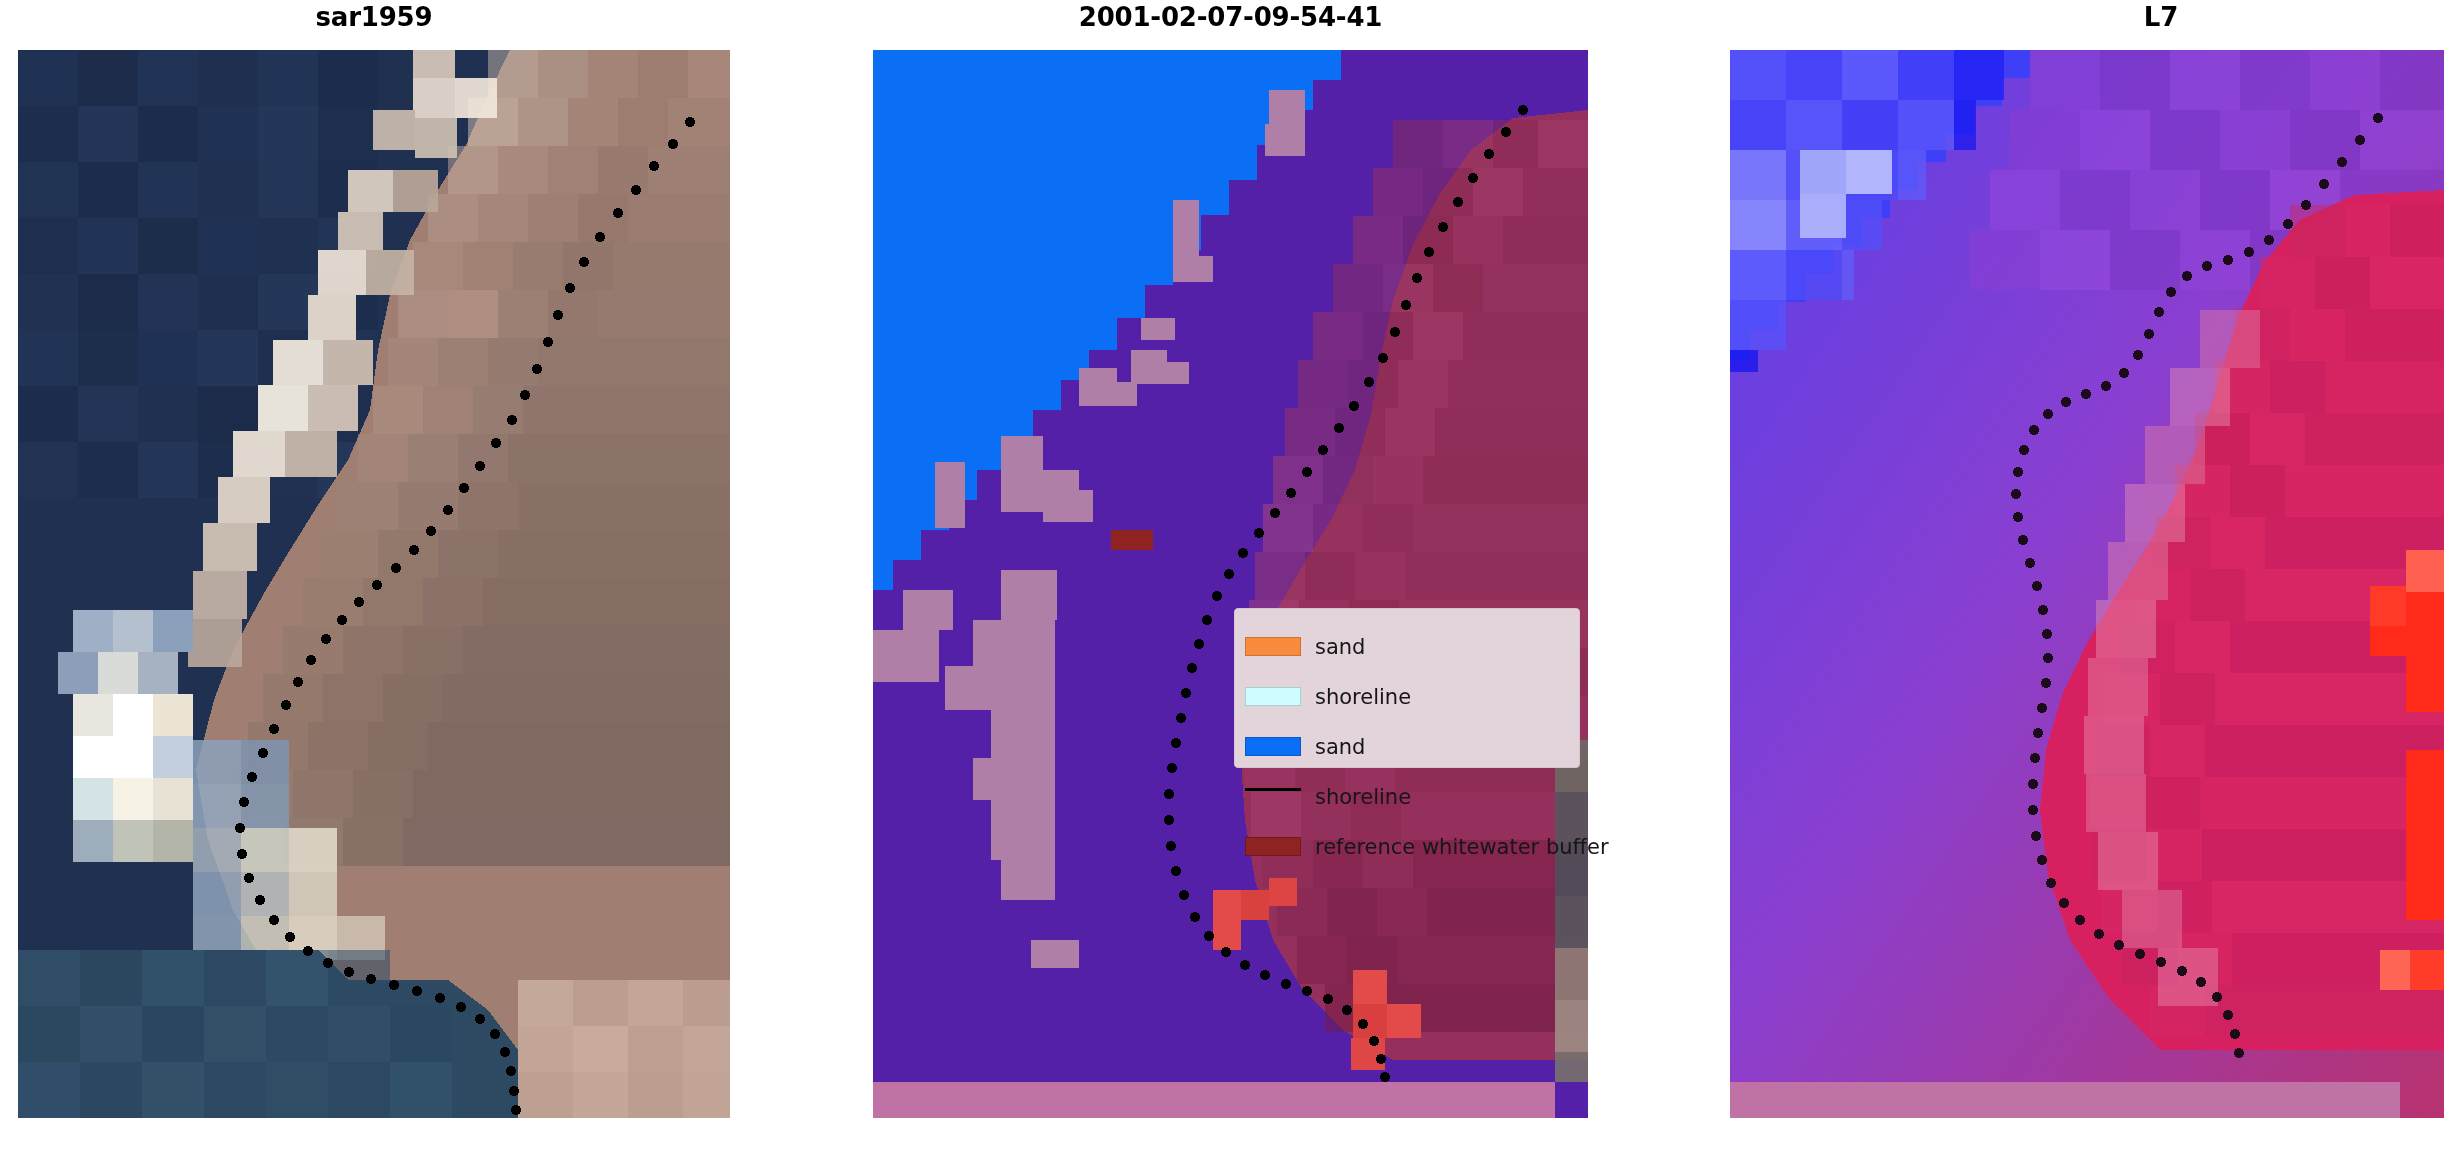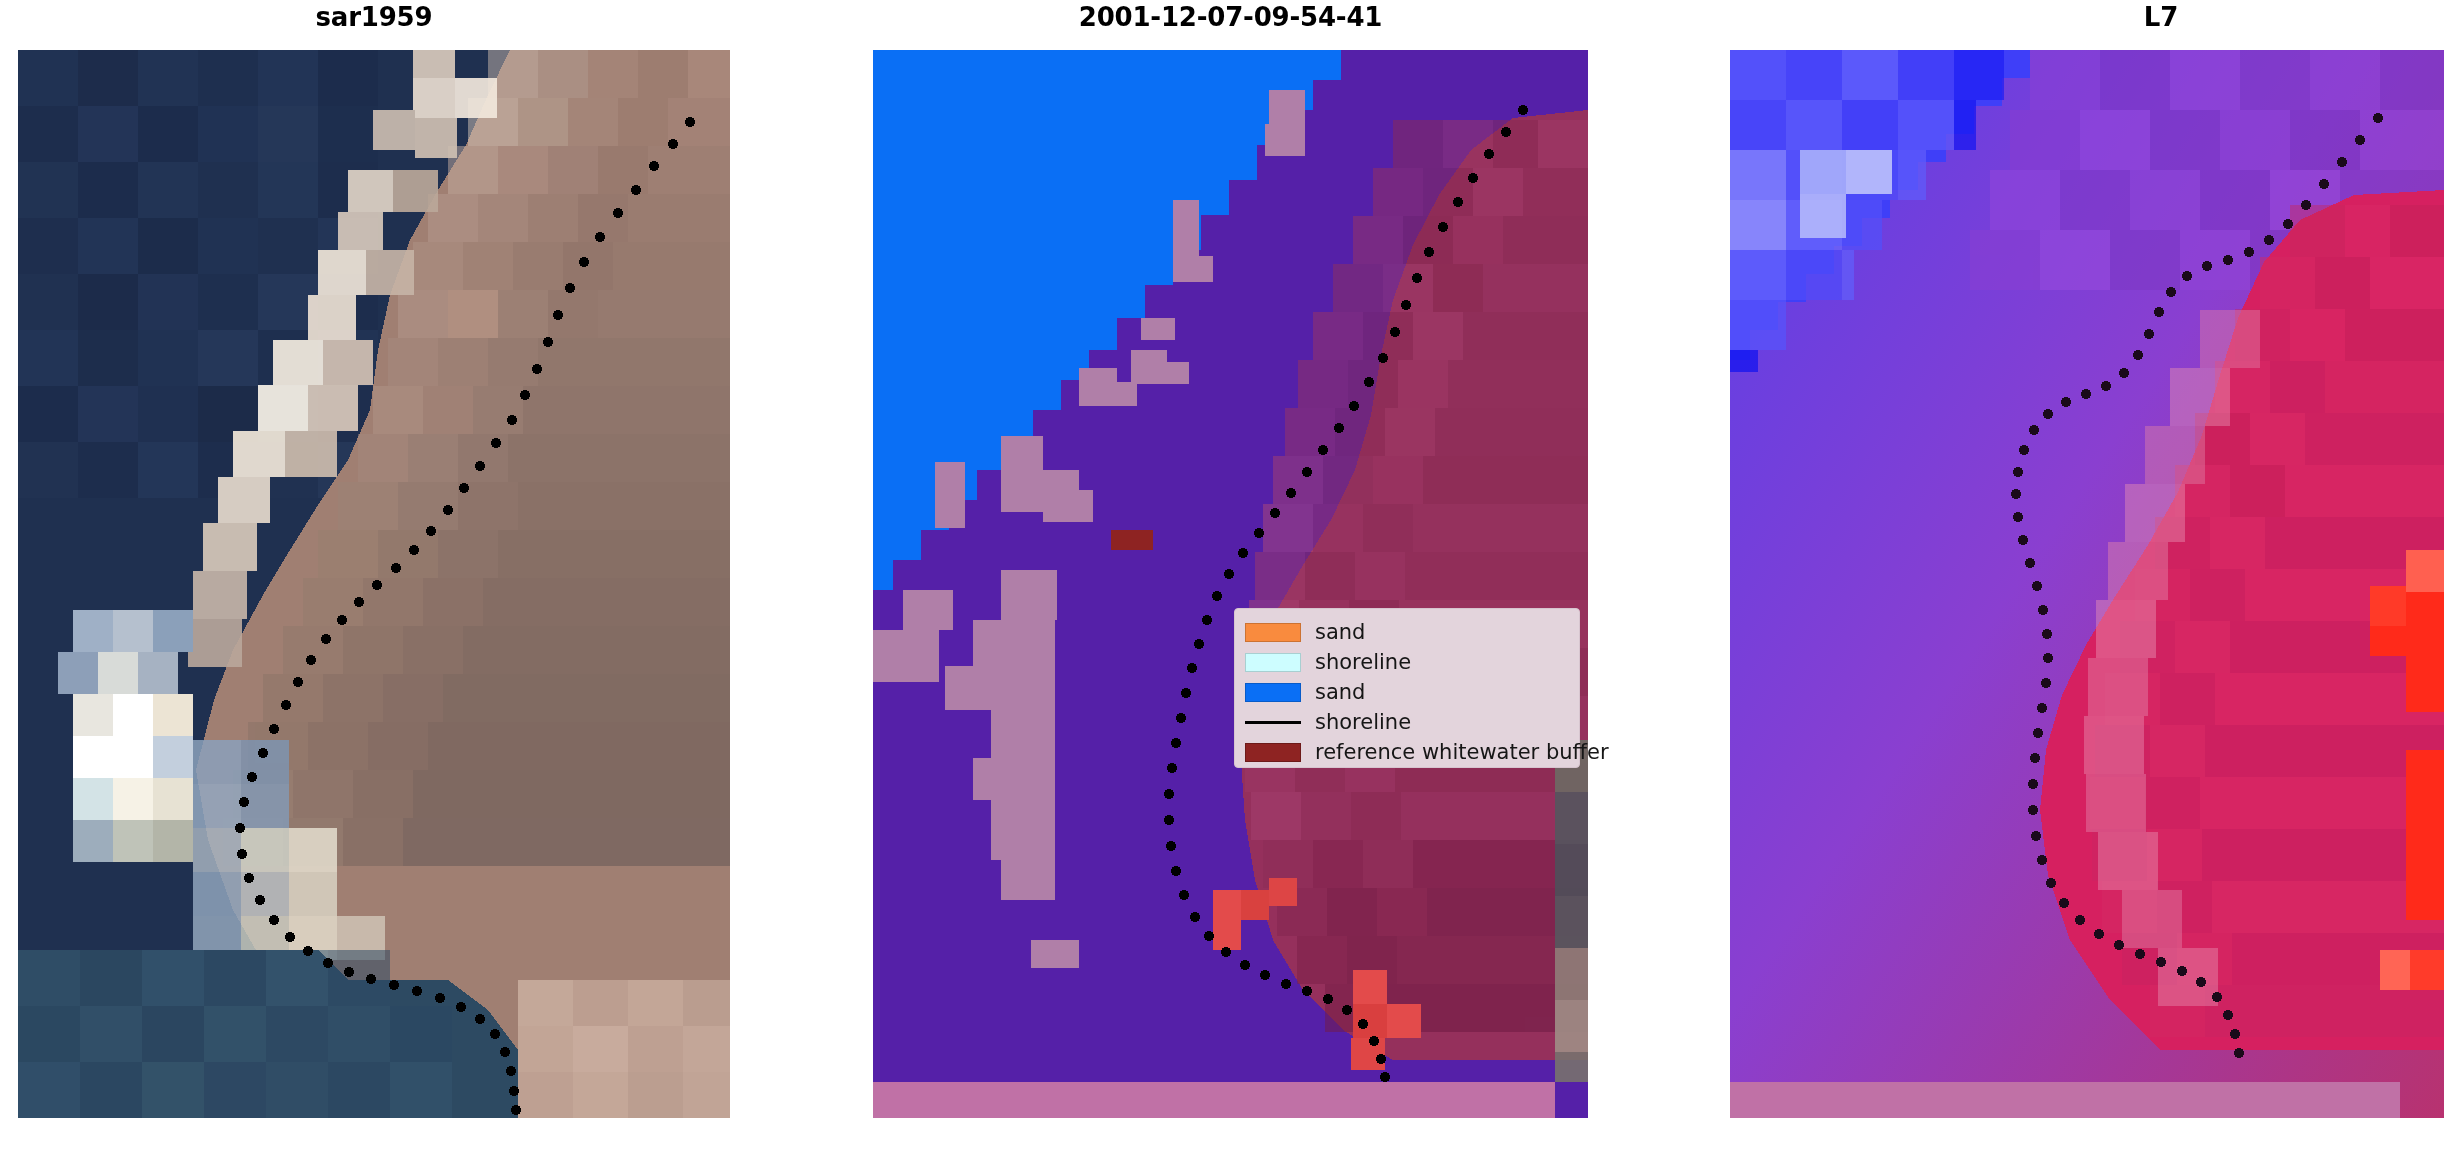--- a/index.html
+++ b/index.html
@@ -20,21 +20,21 @@
     position:absolute;left:1234px;top:608px;
     width:346px;height:160px;
     background:#e3d4dc;
     border:1px solid #d7c5cf;
     border-radius:4px;
     box-sizing:border-box;
     padding:8px 10px 6px 10px;
     font-family:"DejaVu Sans",sans-serif;
     z-index:40;
   }
-  .legend-row{display:flex;align-items:center;height:30px;}
+  .legend-row{display:flex;height:30px;margin-top:20px;}
   .swatch{width:56px;height:19px;margin-right:14px;flex:0 0 auto;border:1px solid rgba(0,0,0,0.18);box-sizing:border-box;}
   .swatch.line{height:0;border:none;border-top:3px solid #000000;margin-top:1px;}
   .legend-label{font-size:21px;color:#161616;white-space:nowrap;line-height:1;}
 </style>
 </head>
 <body>
 
 <div class="figure">
 
   <div class="panel-title" style="left:18px;width:712px;">sar1959</div>
@@ -335,21 +335,21 @@
           <circle cx="462" cy="969" r="5"></circle>
         <circle cx="477" cy="984" r="5"></circle>
           <circle cx="487" cy="1002" r="5"></circle>
         <circle cx="493" cy="1021" r="5"></circle>
           <circle cx="496" cy="1041" r="5"></circle>
         <circle cx="498" cy="1060" r="5"></circle>
       </g>
     </svg>
   </div>
 
-  <div class="panel-title" style="left:873px;width:715px;">2001-12-07-09-54-41</div>
+  <div class="panel-title" style="left:873px;width:715px;">2001-02-07-09-54-41</div>
   <div class="panel" style="left:873px;width:715px;height:1068px;">
     <svg class="canvas" viewBox="0 0 715 1068" preserveAspectRatio="none" shape-rendering="crispEdges">
 
       <rect x="0" y="0" width="715" height="1068" fill="#5520a8"></rect>
 
       <path d="M 0,0 L 468,0 L 468,30 L 440,30 L 440,60 L 412,60 L 412,95
                L 384,95 L 384,130 L 356,130 L 356,165 L 328,165 L 328,200
                L 300,200 L 300,235 L 272,235 L 272,268 L 244,268 L 244,300
                L 216,300 L 216,330 L 188,330 L 188,360 L 160,360 L 160,390
                L 132,390 L 132,420 L 104,420 L 104,450 L 76,450 L 76,480

